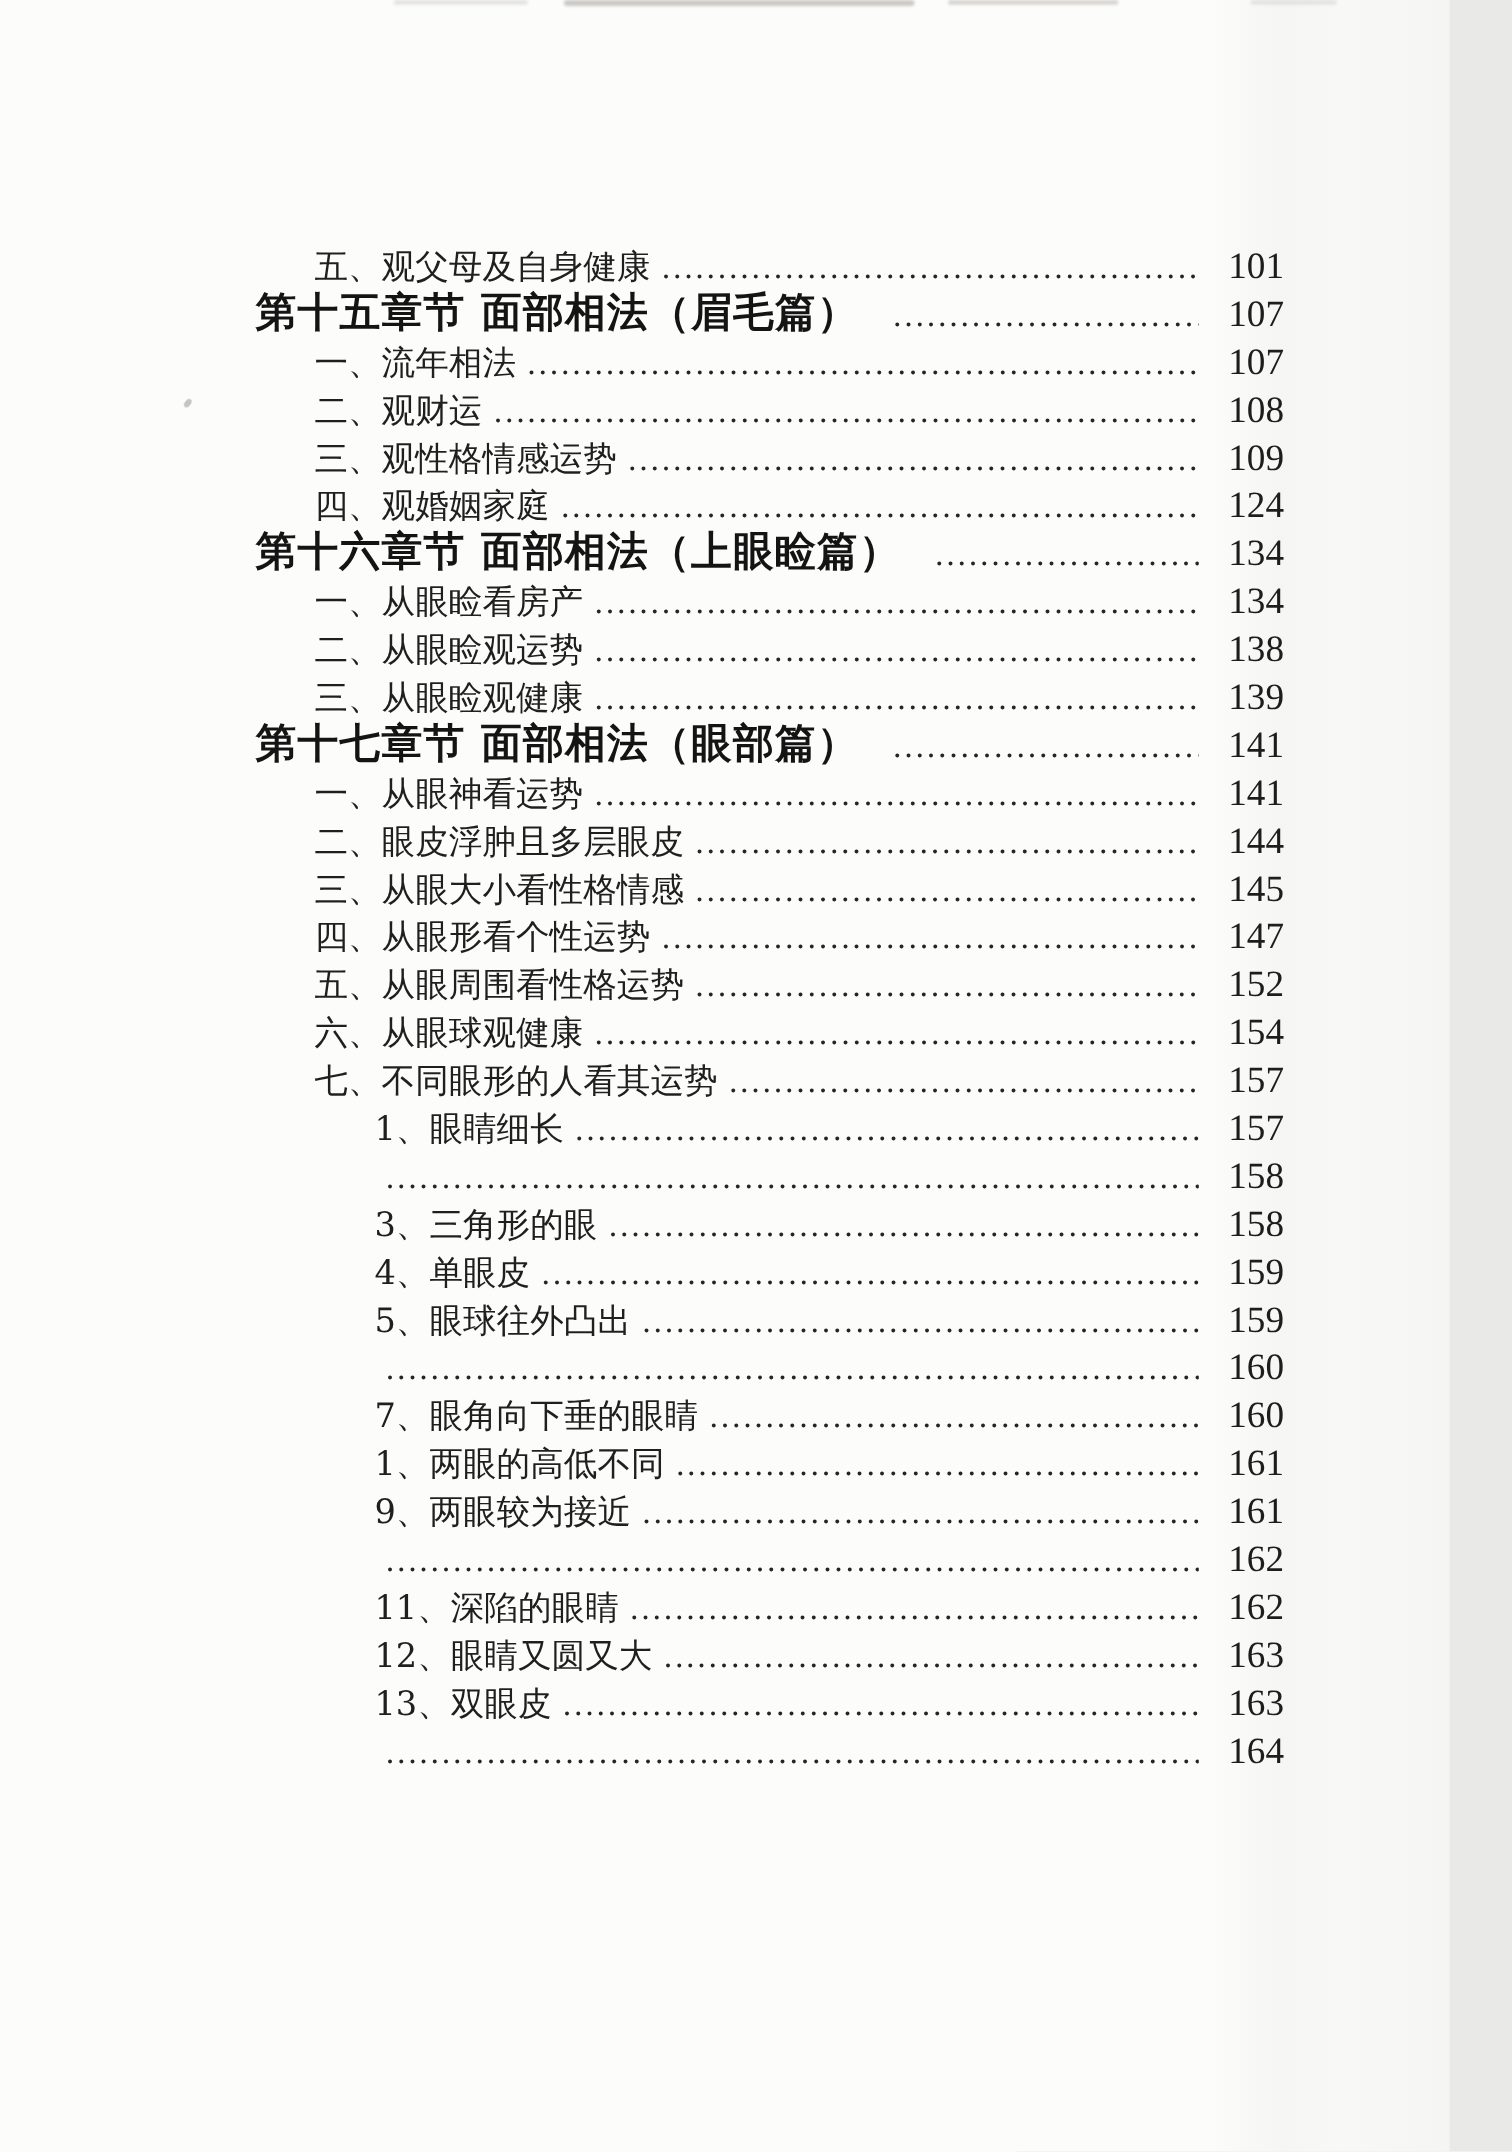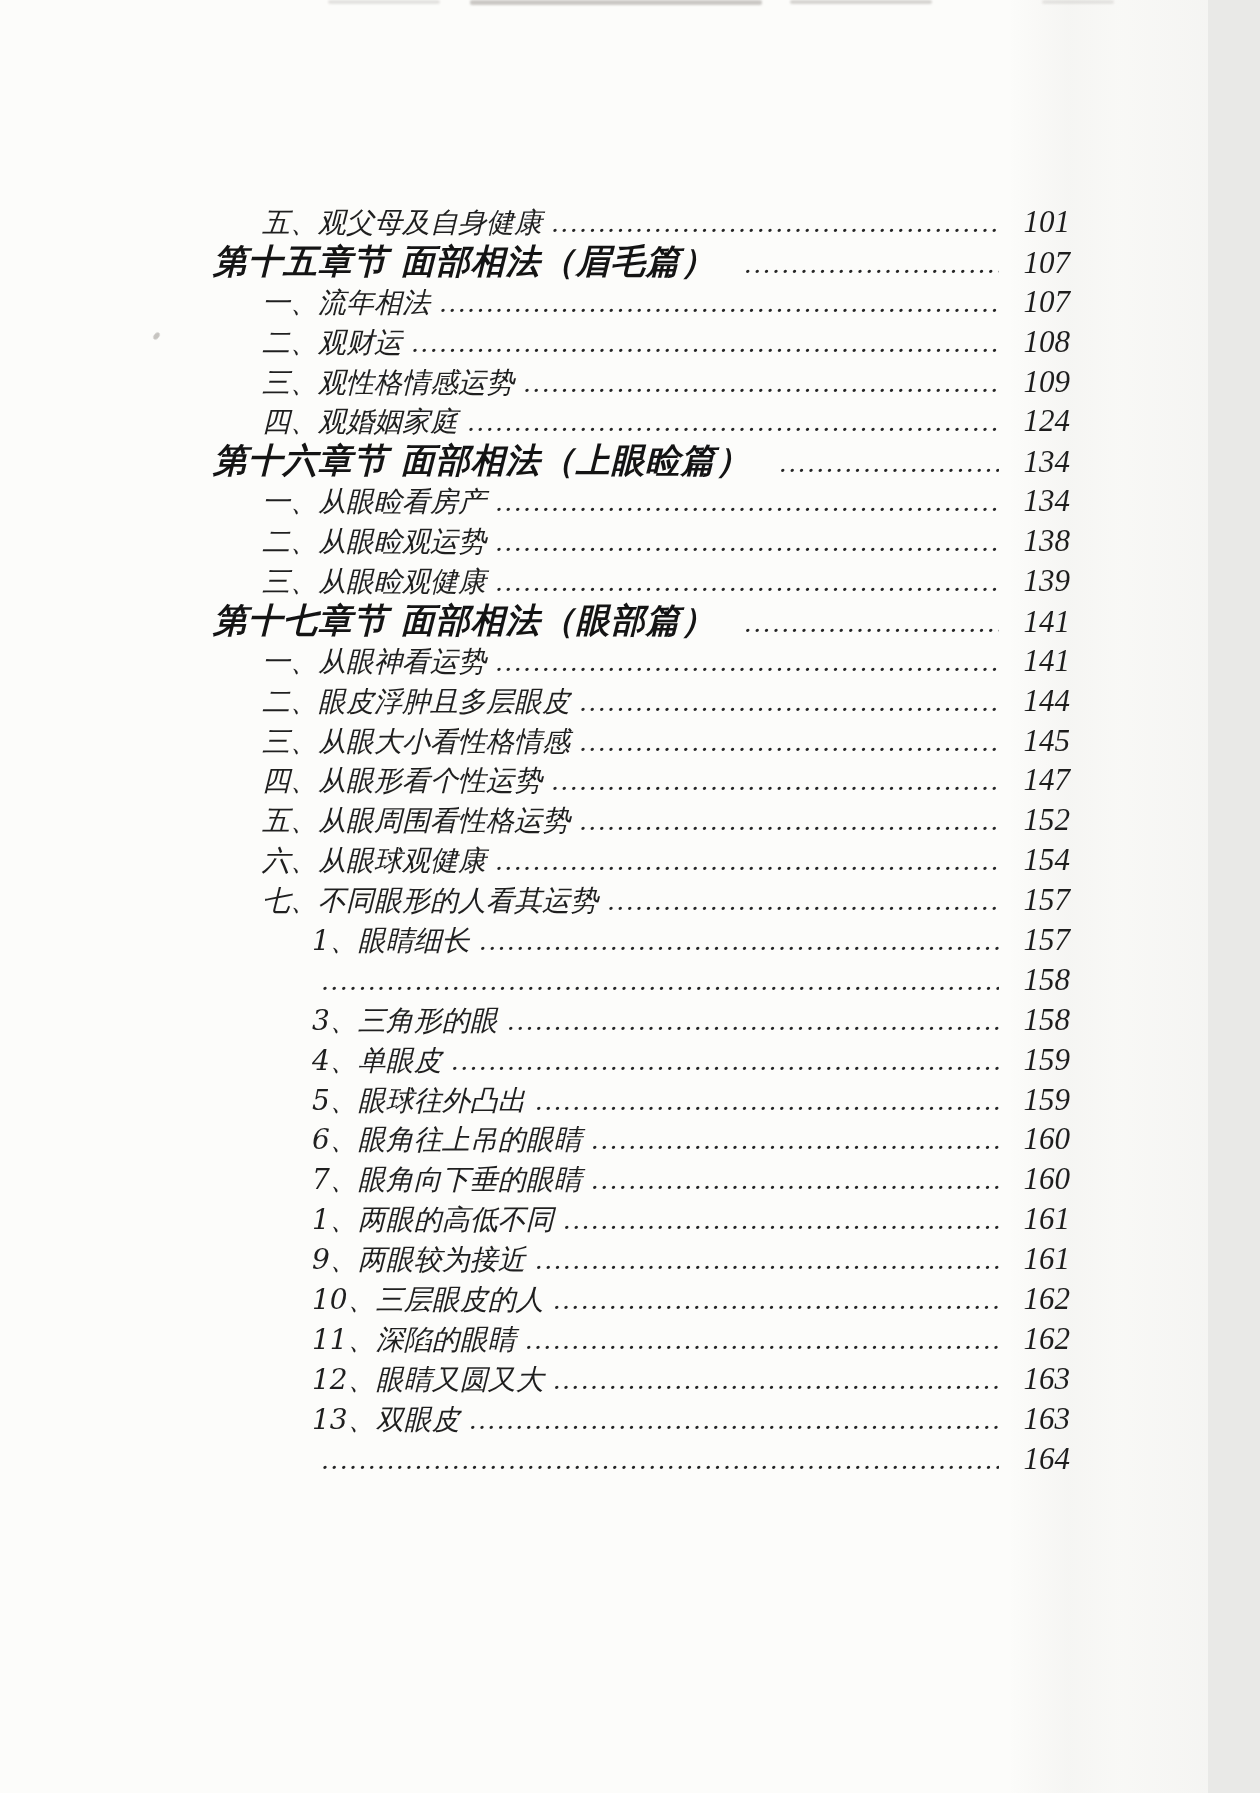--- a/index.html
+++ b/index.html
@@ -11,21 +11,20 @@
   html,body{width:1260px;height:1793px;}
   body{
     background:#e9e9e7;
     font-family:"DejaVu Serif","Liberation Serif",serif;
   }
   .sheet{
     position:relative;
     width:1208px;height:1793px;
     background:var(--paper);
     overflow:hidden;
-    font-style:italic;
   }
   
   .scan-shade{
     position:absolute;top:0;bottom:0;right:0;width:200px;
     background:linear-gradient(to right,
       rgba(70,65,58,0) 0%,
       rgba(70,65,58,0.035) 30%,
       rgba(70,65,58,0.018) 55%,
       rgba(70,65,58,0.04) 100%);
     pointer-events:none;
@@ -209,41 +208,39 @@
     <span class="label">4、单眼皮</span>
     <span class="leader" aria-hidden="true">............................................................................................................................................</span>
     <span class="pagenum">159</span>
   </div>
       <div class="row lvl-l2">
     <span class="label">5、眼球往外凸出</span>
     <span class="leader" aria-hidden="true">............................................................................................................................................</span>
     <span class="pagenum">159</span>
   </div>
       <div class="row lvl-l2">
-    <span class="label">6、眼角往上吊的眼睛</span>
     <span class="leader" aria-hidden="true">............................................................................................................................................</span>
     <span class="pagenum">160</span>
   </div>
       <div class="row lvl-l2">
     <span class="label">7、眼角向下垂的眼睛</span>
     <span class="leader" aria-hidden="true">............................................................................................................................................</span>
     <span class="pagenum">160</span>
   </div>
       <div class="row lvl-l2">
     <span class="label">1、两眼的高低不同</span>
     <span class="leader" aria-hidden="true">............................................................................................................................................</span>
     <span class="pagenum">161</span>
   </div>
       <div class="row lvl-l2">
     <span class="label">9、两眼较为接近</span>
     <span class="leader" aria-hidden="true">............................................................................................................................................</span>
     <span class="pagenum">161</span>
   </div>
       <div class="row lvl-l2">
-    <span class="label">10、三层眼皮的人</span>
     <span class="leader" aria-hidden="true">............................................................................................................................................</span>
     <span class="pagenum">162</span>
   </div>
       <div class="row lvl-l2">
     <span class="label">11、深陷的眼睛</span>
     <span class="leader" aria-hidden="true">............................................................................................................................................</span>
     <span class="pagenum">162</span>
   </div>
       <div class="row lvl-l2">
     <span class="label">12、眼睛又圆又大</span>

